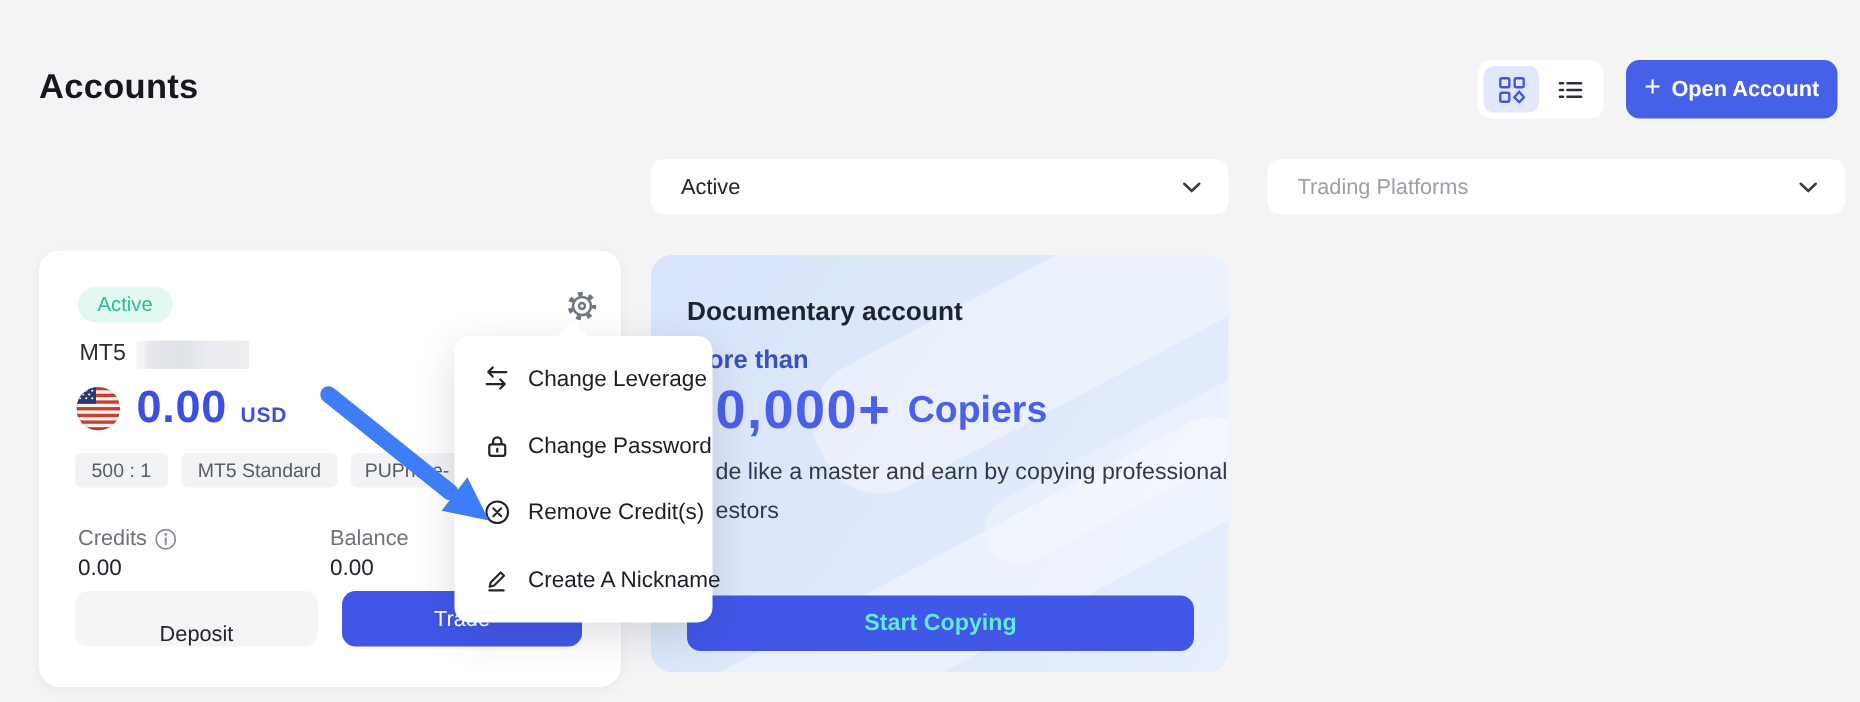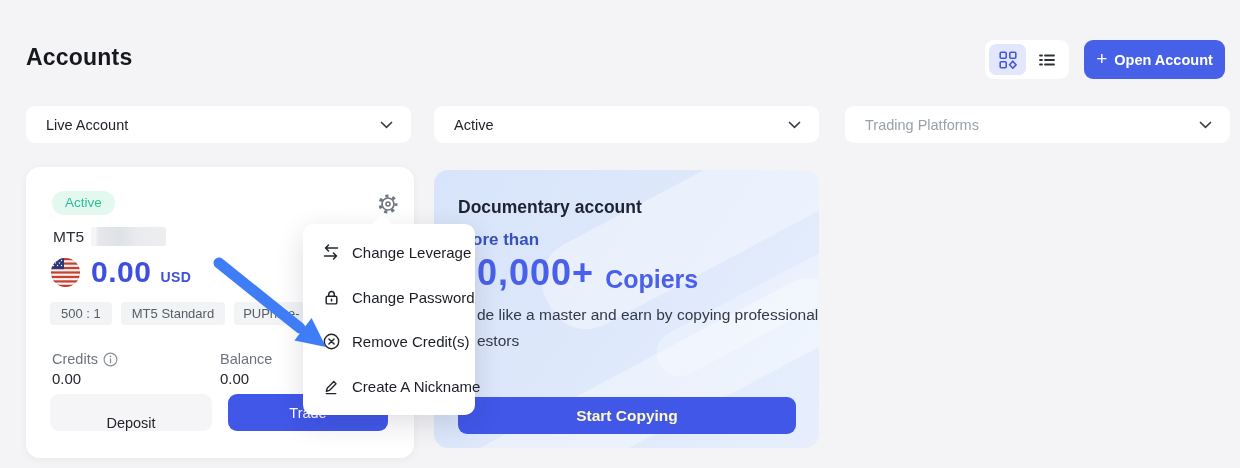--- a/index.html
+++ b/index.html
@@ -20,21 +20,21 @@
   .dropdown .dd-label { flex:1; }
   .dropdown.placeholder .dd-label { color:#9ba1a9; }
   .dd-1 { left:26px;  width:385px; }
   .dd-2 { left:434px; width:385px; }
   .dd-3 { left:845px; width:385px; }
 
   
   .account-card { position:absolute; left:26px; top:167px; width:388px; height:291px; background:#fff; border-radius:14px; box-shadow:0 2px 8px rgba(30,35,60,.05); }
   .status-badge { position:absolute; left:26px; top:24px; height:24px; line-height:24px; padding:0 13px; background:#e3f8ef; color:#2dbd96; font-size:13.5px; font-weight:500; border-radius:13px; }
   .gear-btn { position:absolute; left:350px; top:25px; width:24px; height:24px; cursor:pointer; }
-  .platform-row { position:absolute; left:27px; top:60px; display:flex; align-items:center; gap:7px; }
+  .platform-row { position:absolute; left:27px; top:60px; display:flex; align-items:flex-start; gap:7px; }
   .platform-name { font-size:15.5px; font-weight:500; color:#2b2f36; }
   .acct-blur { width:75px; height:19px; border-radius:2px;
     background:linear-gradient(90deg,#f4f5f6 0%,#f4f5f6 6%,#e6e8eb 10%,#dfe2e6 38%,#e9ebee 62%,#eceef0 100%); }
   .amount-row { position:absolute; left:25px; top:88px; display:flex; align-items:center; gap:11px; }
   .amount { font-size:30px; font-weight:700; color:#3c4fe0; letter-spacing:.5px; display:flex; align-items:baseline; gap:9px; }
   .amount .currency { font-size:14px; font-weight:700; letter-spacing:.5px; }
   .tags-row { position:absolute; left:24px; top:135px; display:flex; gap:9px; }
   .tag { height:23px; line-height:23px; background:#f2f3f5; border-radius:4px; padding:0 11px; font-size:13px; color:#565d66; }
   .tag.server { width:112px; display:flex; justify-content:space-between; padding:0 9px; }
   .figures-row { position:absolute; left:26px; top:184px; width:336px; display:flex; }
@@ -46,26 +46,26 @@
   .trade-btn { width:160px; height:37px; border-radius:9px; background:#4157e8; color:#fff; font-size:14.5px; font-weight:500; display:flex; align-items:center; justify-content:center; cursor:pointer; }
 
   
   .promo-card { position:absolute; left:434px; top:170px; width:385px; height:278px; border-radius:14px; overflow:hidden; background:linear-gradient(125deg,#d8e4fa 0%,#dde8fb 45%,#e7effd 100%); }
   .swoosh { position:absolute; background:rgba(255,255,255,.38); border-radius:40px; }
   .sw1 { width:420px; height:90px; left:90px; top:-10px; transform:rotate(-28deg); }
   .sw2 { width:420px; height:70px; left:10px; top:190px; transform:rotate(-28deg); }
   .sw3 { width:260px; height:46px; left:210px; top:110px; transform:rotate(-28deg); background:rgba(255,255,255,.28); }
   .promo-title { position:absolute; left:24px; top:27px; font-size:17.5px; font-weight:700; color:#1d2330; }
   .promo-sub { position:absolute; left:472px; top:230px; font-size:17px; font-weight:700; color:#3752bd; z-index:3; }
-  .promo-count { position:absolute; left:477px; top:252px; display:flex; align-items:flex-end; gap:11px; color:#4b60ea; z-index:3; }
+  .promo-count { position:absolute; left:477px; top:252px; display:flex; align-items:center; gap:11px; color:#4b60ea; z-index:3; }
   .promo-count .big { font-size:36px; font-weight:700; letter-spacing:1px; }
   .promo-count .small { font-size:25px; font-weight:700; }
   .promo-desc1 { position:absolute; left:477px; top:306px; font-size:15.5px; color:#333946; z-index:3; }
   .promo-desc2 { position:absolute; left:477px; top:332px; font-size:15.5px; color:#333946; z-index:3; }
-  .cta-btn { position:absolute; left:458px; top:397px; width:338px; height:37px; border-radius:9px; background:#4157e8; color:#fef9c3; font-size:15.5px; font-weight:600; display:flex; align-items:center; justify-content:center; cursor:pointer; z-index:3; }
+  .cta-btn { position:absolute; left:458px; top:397px; width:338px; height:37px; border-radius:9px; background:#4157e8; color:#5eead4; font-size:15.5px; font-weight:600; display:flex; align-items:center; justify-content:center; cursor:pointer; z-index:3; }
 
   
   .context-menu { position:absolute; left:303px; top:224px; width:172px; height:191px; background:#fff; border-radius:10px; box-shadow:0 8px 28px rgba(25,30,60,.14); z-index:10; display:flex; flex-direction:column; justify-content:space-around; padding:6px 0; }
   .context-menu::before { content:""; position:absolute; left:72px; top:-7px; width:14px; height:14px; background:#fff; transform:rotate(45deg); border-radius:2px; }
   .menu-item { display:flex; align-items:center; gap:12px; padding:0 0 0 19px; height:40px; font-size:15px; font-weight:500; color:#1b1e24; cursor:pointer; white-space:nowrap; }
   .menu-item .mi-icon { width:18px; height:18px; display:flex; align-items:center; justify-content:center; flex:none; }
 
   
   .arrow-overlay { position:absolute; left:0; top:0; width:1240px; height:468px; z-index:20; pointer-events:none; }
 
@@ -98,28 +98,20 @@
         </svg>
       </span>
     </div>
   </div>
 
   <div class="open-account-btn">
     <span class="plus">+</span>
     <span>Open Account</span>
   </div>
 
-  <div class="dropdown dd-1">
-    <span class="dd-label">Live Account</span>
-    <span>
-      <svg width="13" height="8" viewBox="0 0 13 8" fill="none" stroke="#3a3f46" stroke-width="1.7" stroke-linecap="round">
-          <path d="M1.5 1.5 L6.5 6.3 L11.5 1.5"></path>
-        </svg>
-    </span>
-  </div>
   <div class="dropdown dd-2">
     <span class="dd-label">Active</span>
     <span>
       <svg width="13" height="8" viewBox="0 0 13 8" fill="none" stroke="#3a3f46" stroke-width="1.7" stroke-linecap="round">
           <path d="M1.5 1.5 L6.5 6.3 L11.5 1.5"></path>
         </svg>
     </span>
   </div>
   <div class="dropdown dd-3 placeholder">
     <span class="dd-label">Trading Platforms</span>

